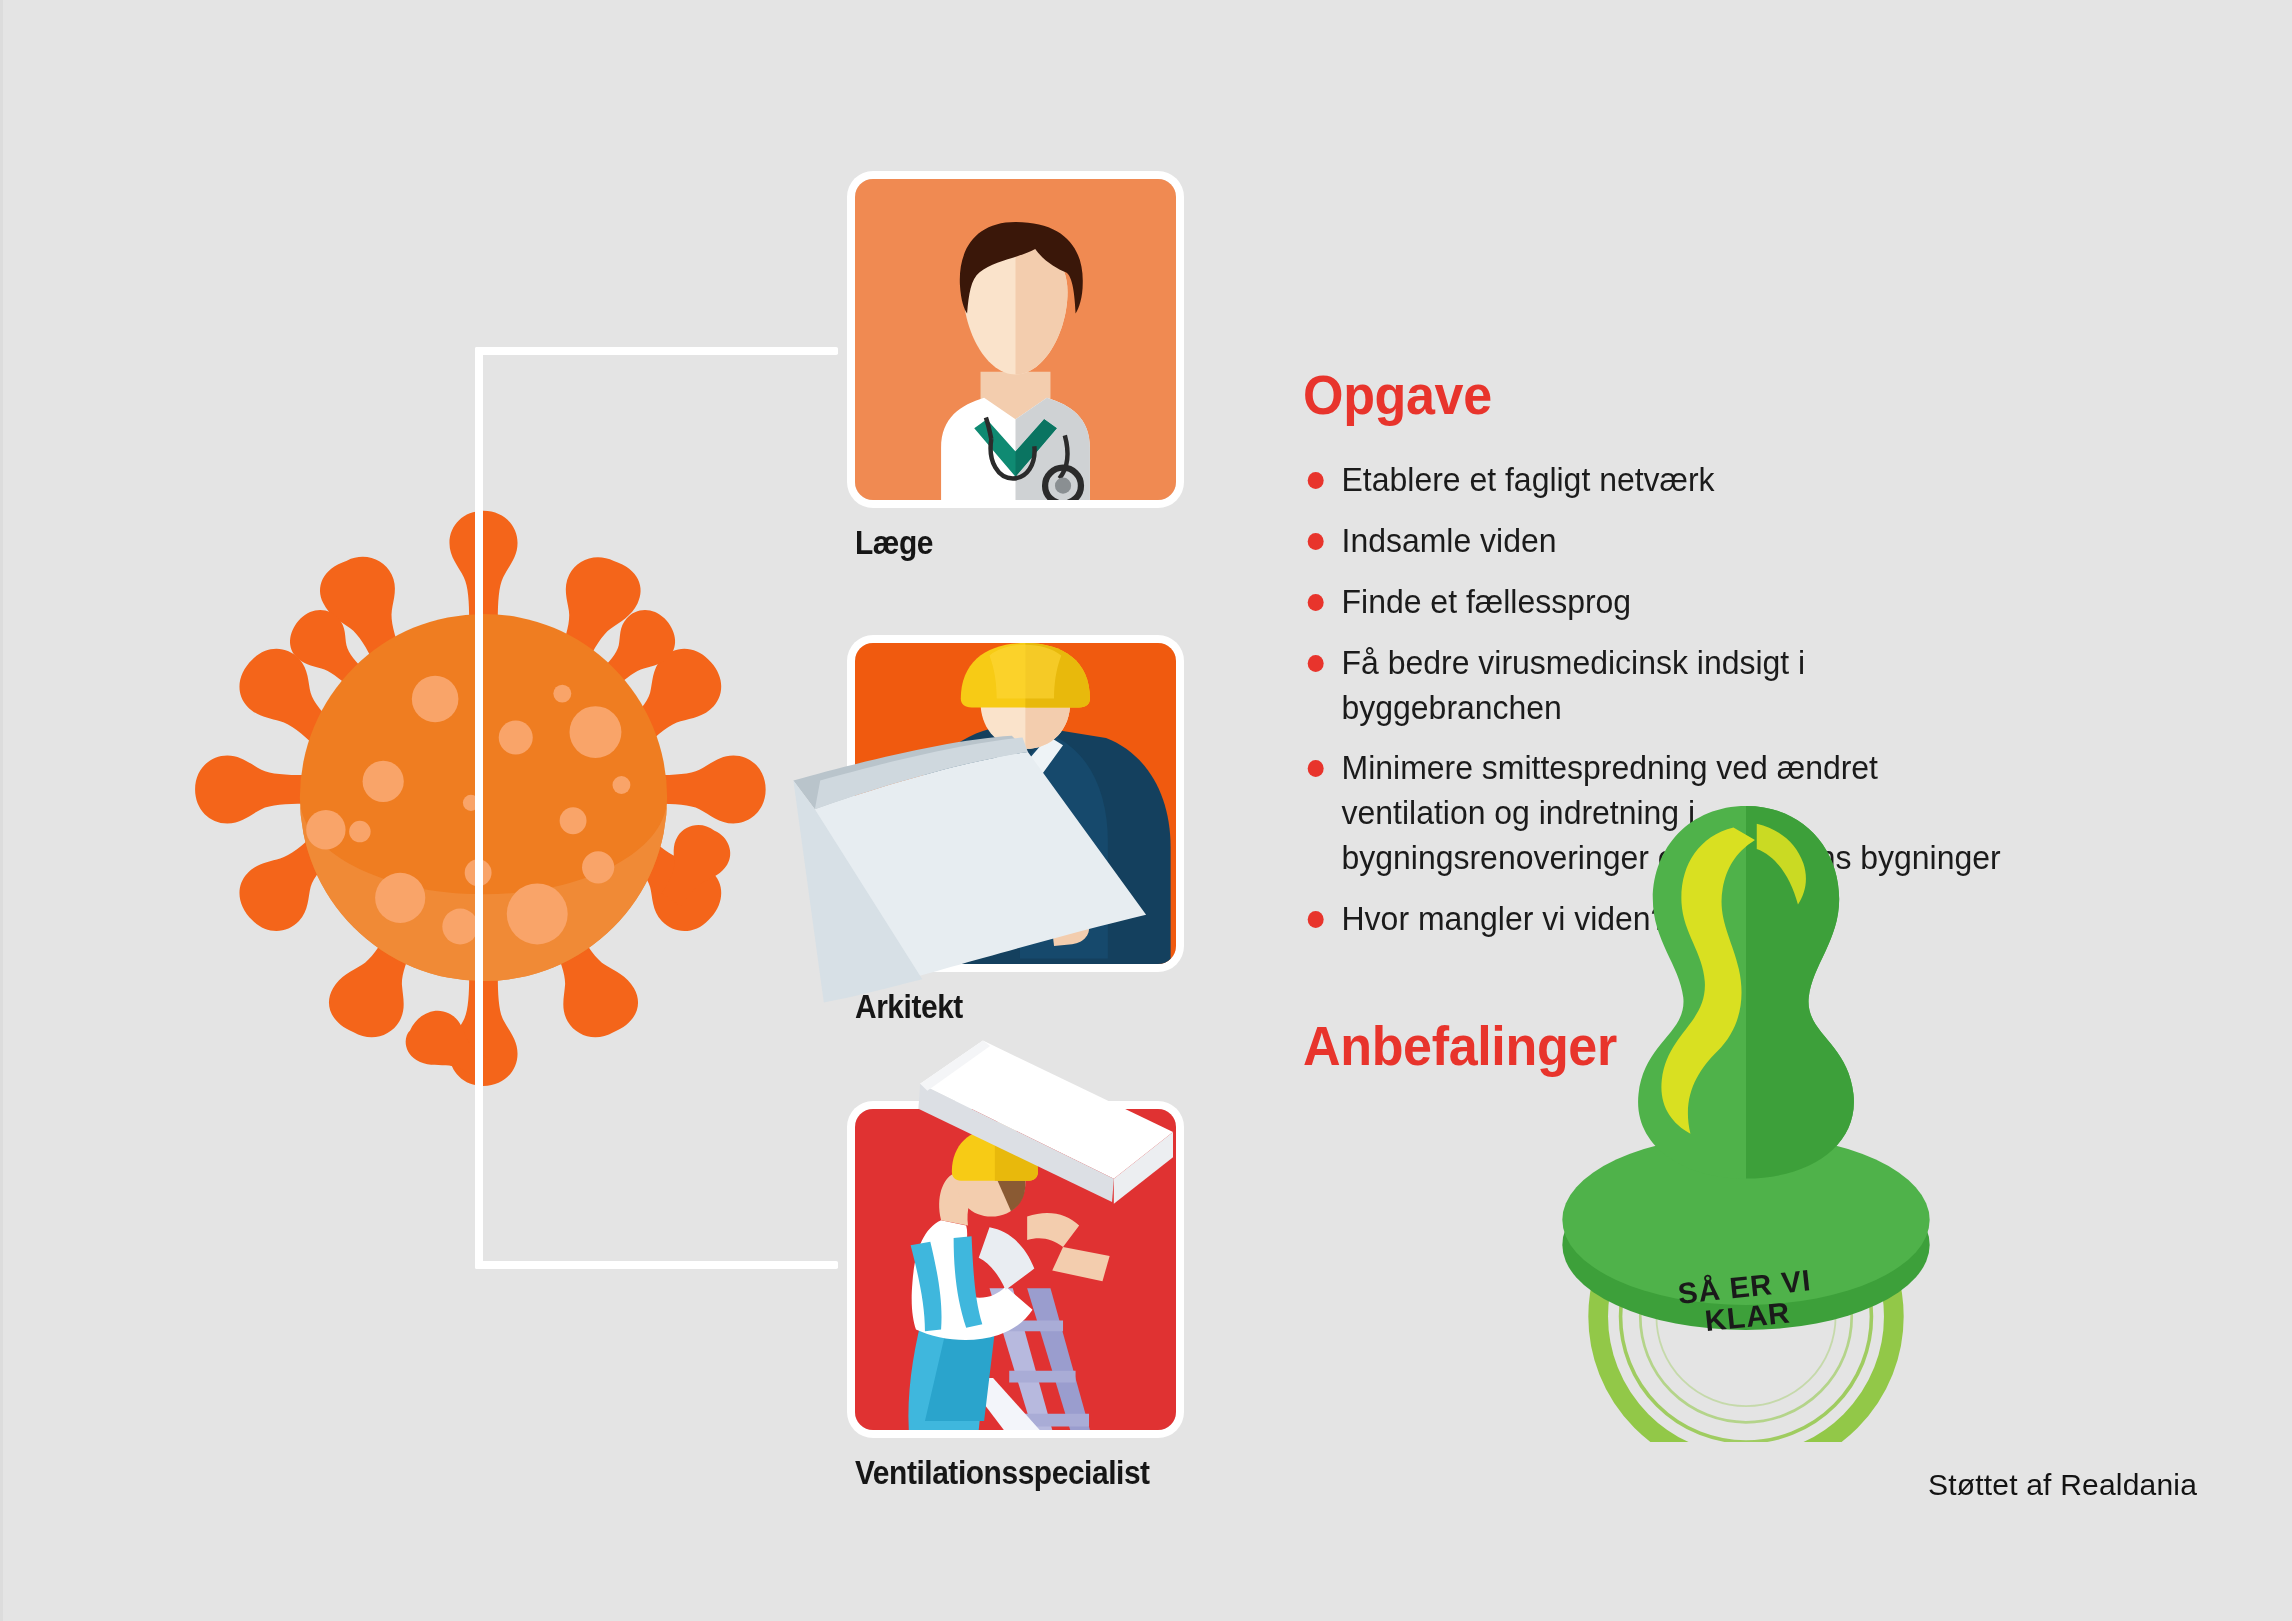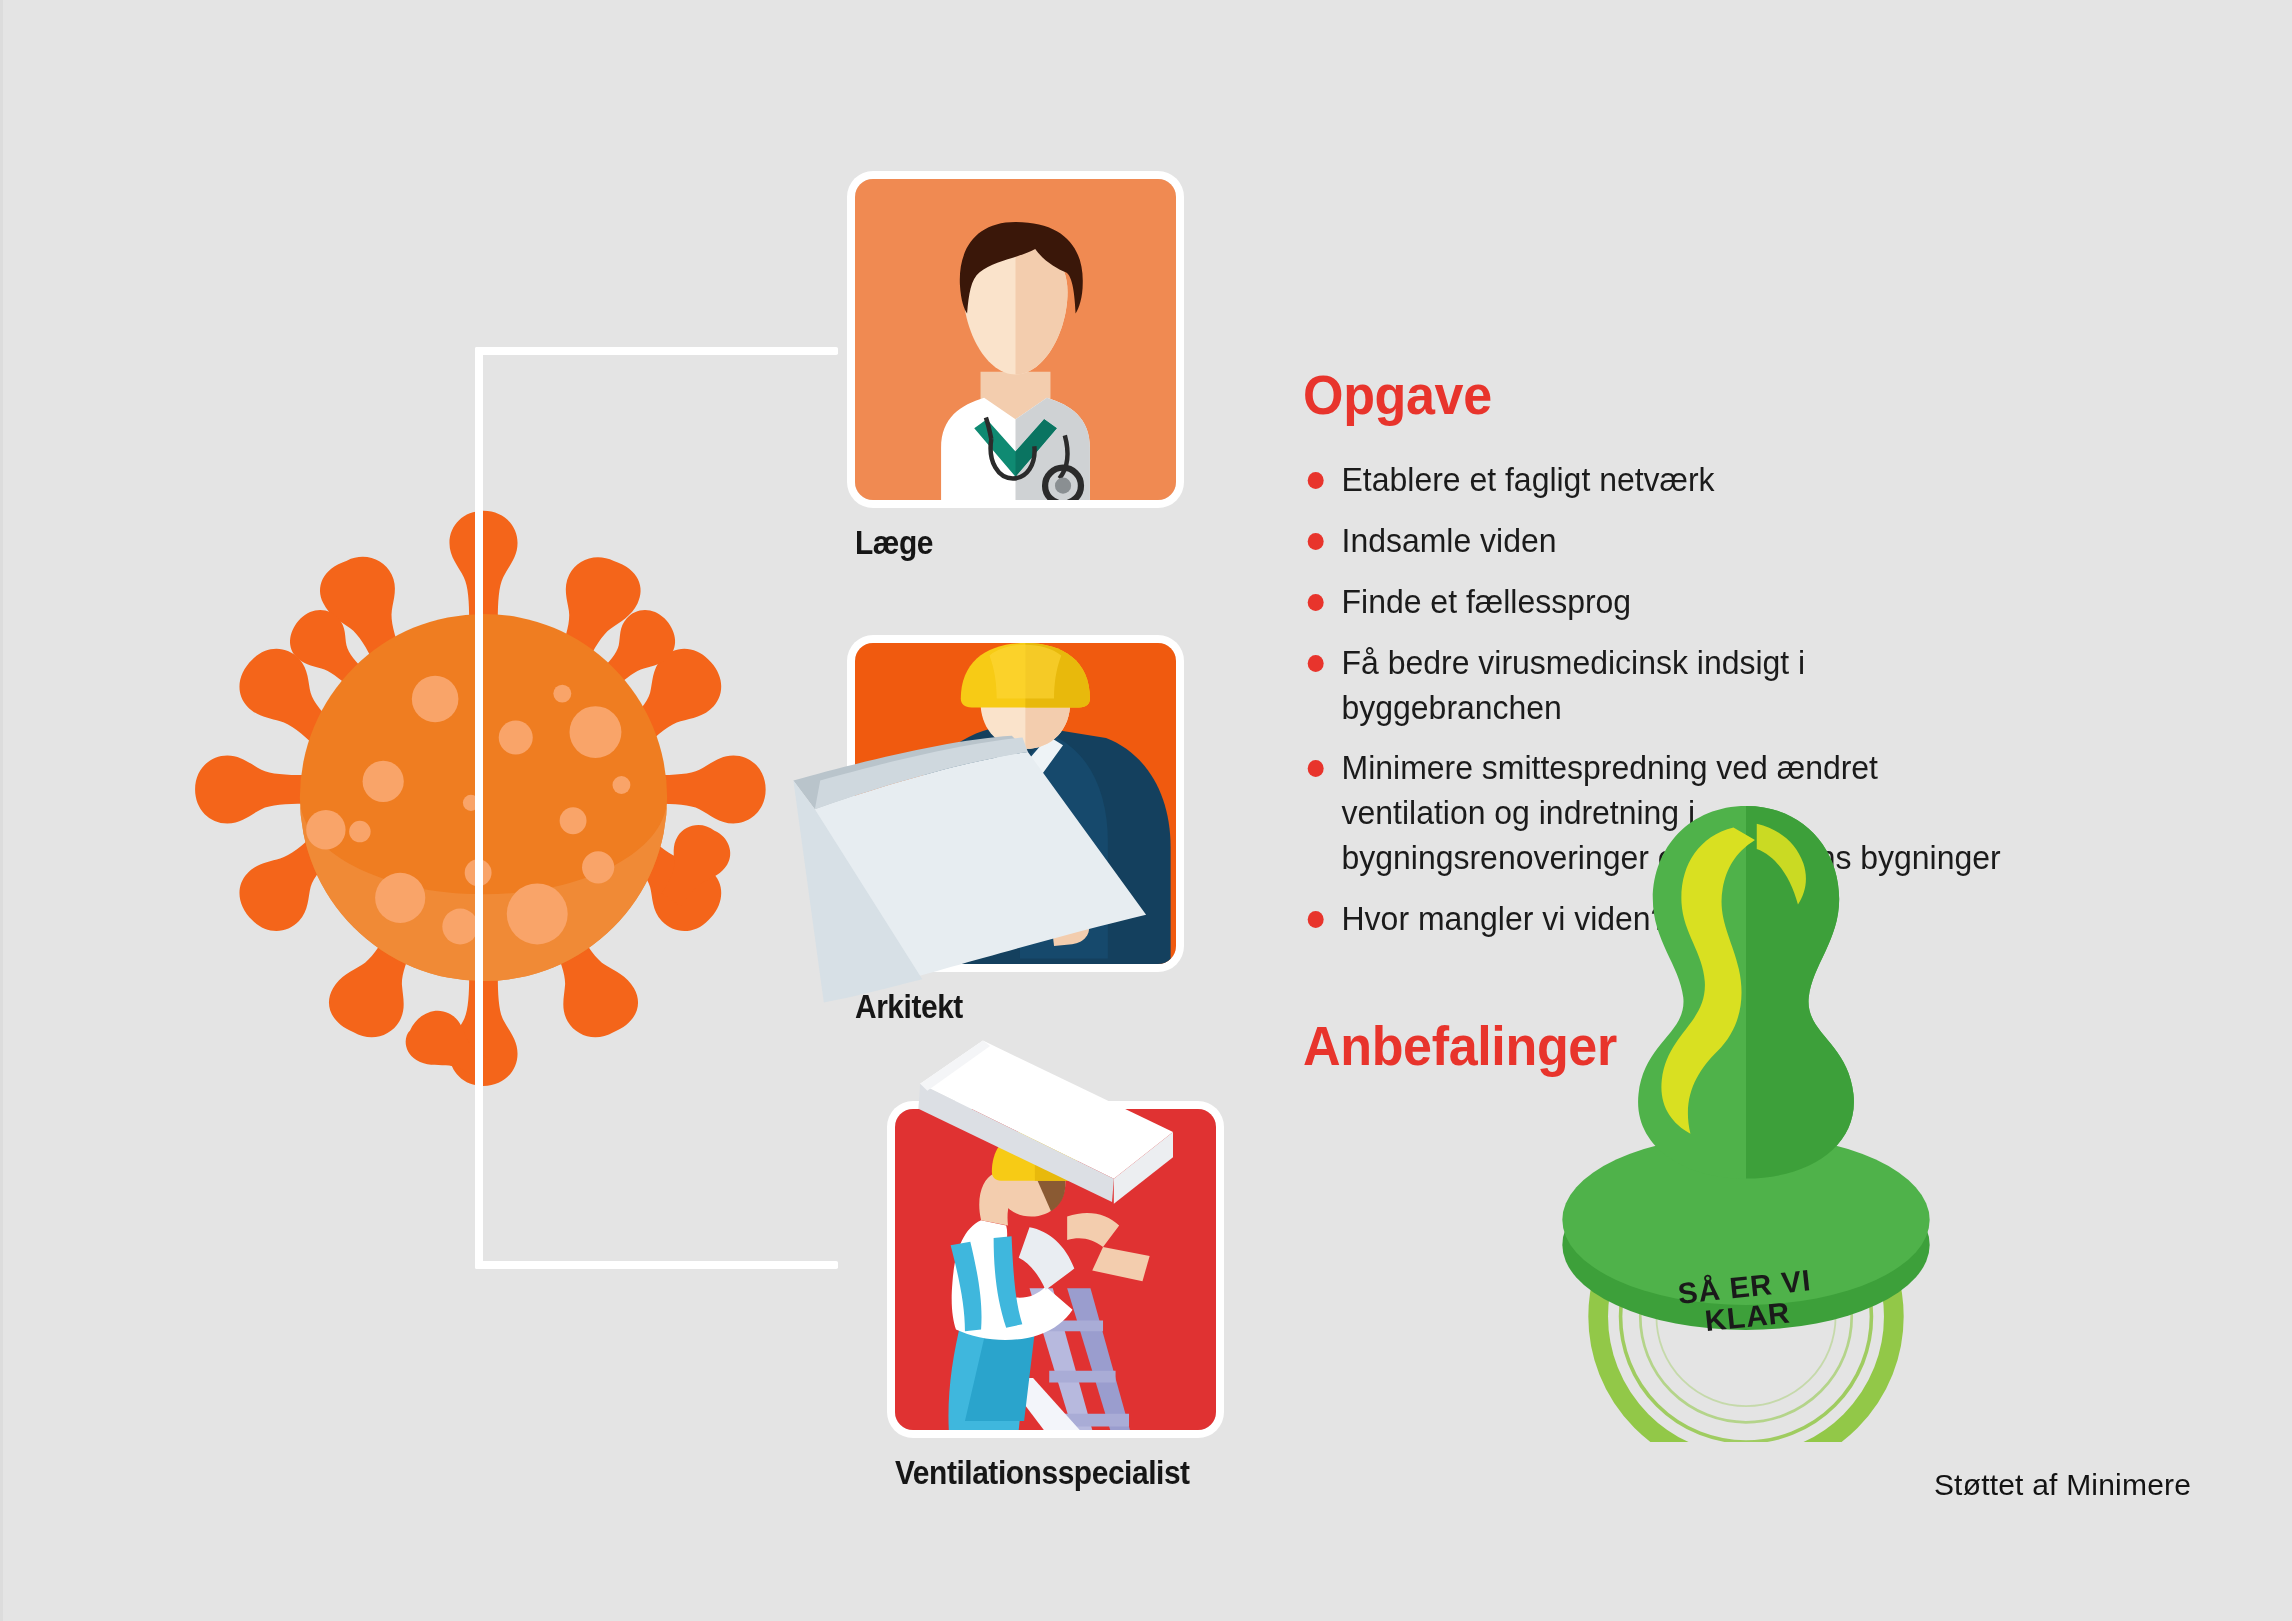--- a/index.html
+++ b/index.html
@@ -38,21 +38,21 @@
     letter-spacing:-0.5px;
     color:#161616;
     transform:scaleX(0.88);
     transform-origin:left center;
     white-space:nowrap;
   }
   #card-laege{left:855px;top:179px;}
   #card-laege .thumb{height:321px;}
   #card-arkitekt{left:855px;top:643px;}
   #card-arkitekt .thumb{height:321px;}
-  #card-vent{left:855px;top:1109px;margin-left:40px;}
+  #card-vent{left:855px;top:1109px;}
   #card-vent .thumb{height:321px;}
 
   
   .overflow-art{position:absolute;pointer-events:none;}
   #arkitekt-paper{left:788px;top:734px;width:376px;height:269px;}
   #vent-unit{left:913px;top:1037px;width:269px;height:170px;}
 
   
   .col-right{position:absolute;left:1303px;top:340px;width:752px;margin-top:27px;}
   .heading{
@@ -329,17 +329,17 @@
       <path d="M236 54c-40 10-60 44-58 84 2 34 24 56 26 88 3 46-42 58-48 110-3 28 10 48 32 60-10-42 8-70 30-92 24-24 32-56 24-92-8-34-24-56-18-90 4-22 14-40 36-54z" fill="#d9e021"></path>
       <path d="M262 50c26 6 44 22 52 44 6 18 2 34-6 46-8-30-24-54-46-62z" fill="#d9e021" opacity="0.9"></path>
     </svg>
   </div>
   <div class="stamp-text">
     <div>SÅ ER VI</div>
     <div>KLAR</div>
   </div>
 
   <div class="logo">
-    <div class="support">Støttet af Minimere</div>
+    <div class="support">Støttet af Realdania</div>
   </div>
 
 </div>
 
 
 </body></html>

